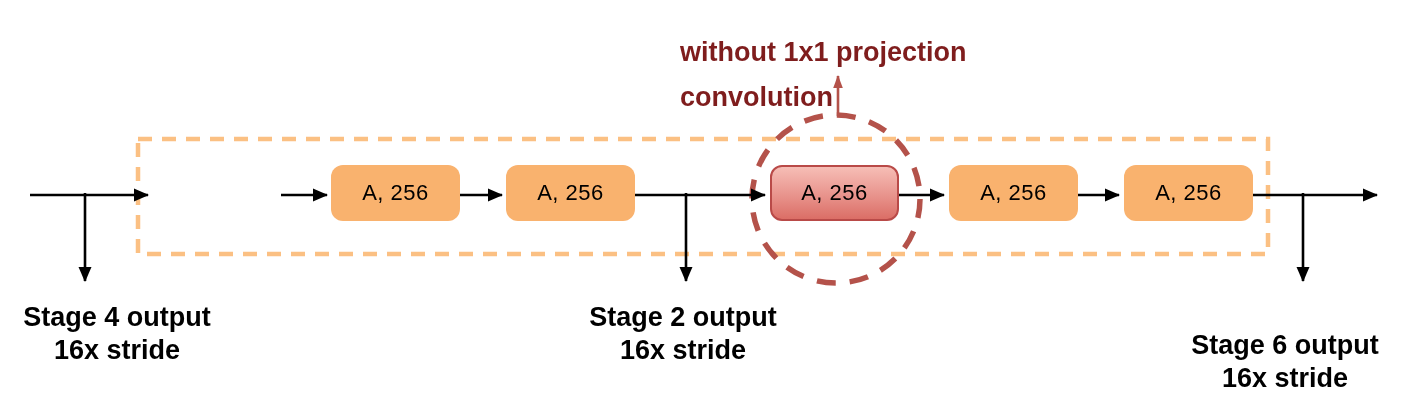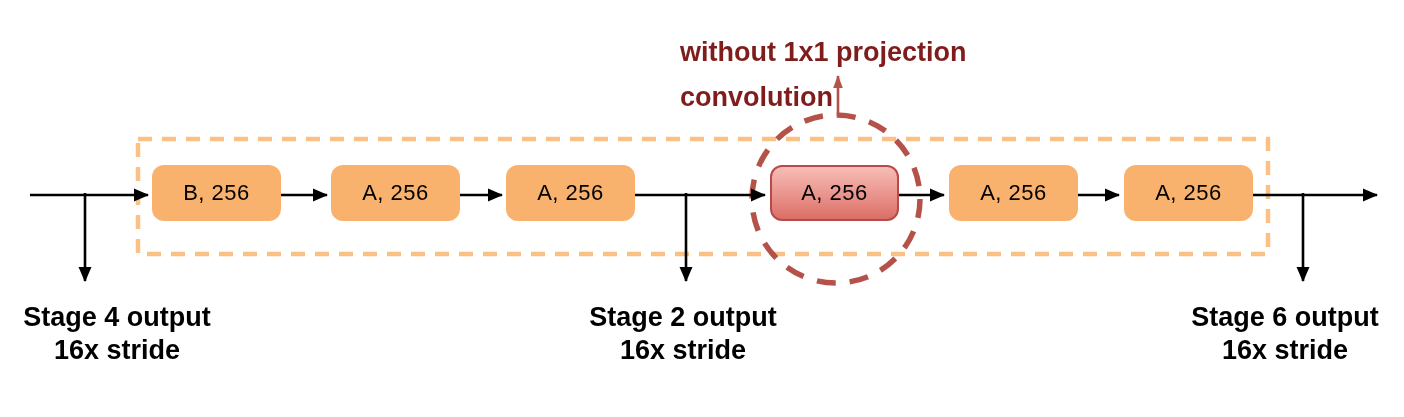--- a/index.html
+++ b/index.html
@@ -45,21 +45,21 @@
     width: 240px;
     text-align: center;
     font-weight: bold;
     font-size: 27px;
     line-height: 33px;
     color: #000000;
     white-space: nowrap;
   }
   .sl4 { left: -3px; }
   .sl5 { left: 563px; }
-  .sl6 { left: 1165px; }
+  .sl6 { left: 1165px; margin-top: 28px; }
 
   .annotation {
     position: absolute;
     left: 680px;
     top: 24px;
     font-weight: bold;
     font-size: 27px;
     line-height: 45px;
     color: #7f1d1d;
     white-space: nowrap;
@@ -98,21 +98,20 @@
     <line x1="85" y1="193" x2="85" y2="281" stroke="#000" stroke-width="2.6" marker-end="url(#arrow-black)"></line>
     <line x1="686" y1="193" x2="686" y2="281" stroke="#000" stroke-width="2.6" marker-end="url(#arrow-black)"></line>
     <line x1="1303" y1="193" x2="1303" y2="281" stroke="#000" stroke-width="2.6" marker-end="url(#arrow-black)"></line>
   </svg>
 
   <div class="annotation">
     <div>without 1x1 projection</div>
     <div>convolution</div>
   </div>
 
-  <div class="block b1">B, 256</div>
   <div class="block b2">A, 256</div>
   <div class="block b3">A, 256</div>
   <div class="block b4 highlight">A, 256</div>
   <div class="block b5">A, 256</div>
   <div class="block b6">A, 256</div>
 
   <div class="stage-label sl4">
     <div>Stage 4 output</div>
     <div>16x stride</div>
   </div>

